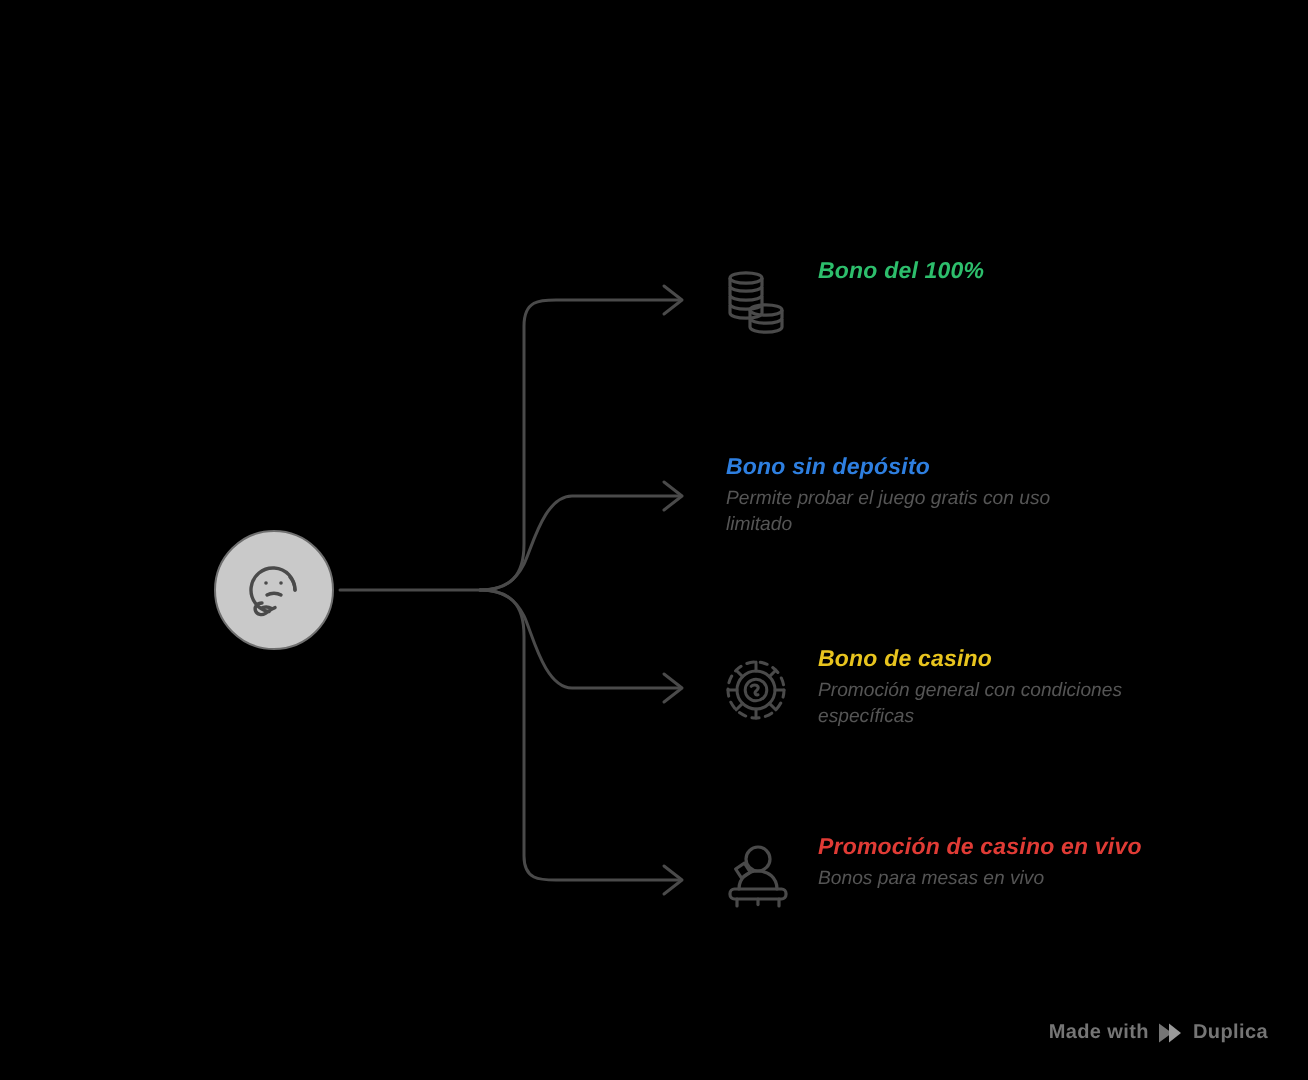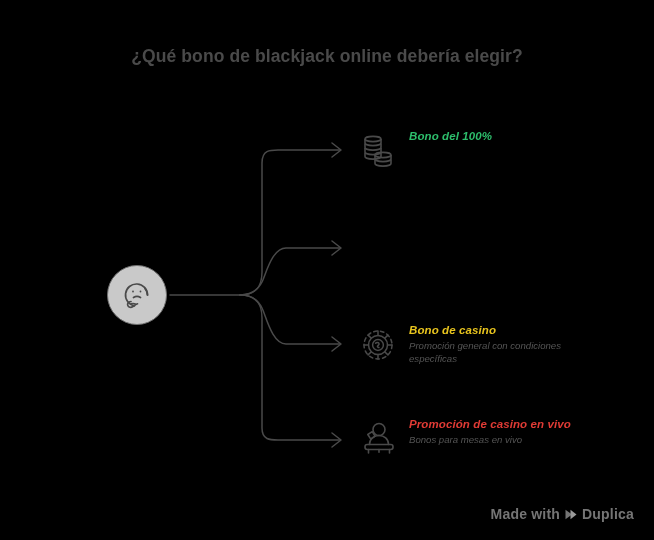--- a/index.html
+++ b/index.html
@@ -100,37 +100,36 @@
   }
 
   
   #footer {
     position: absolute;
     right: 20px;
     bottom: 18px;
     display: flex;
     align-items: center;
     gap: 4px;
-    font-size: 14px;
+    font-size: 10px;
     font-weight: bold;
     color: #757575;
     letter-spacing: 0.2px;
   }
   #footer .napkin-mark {
     display: inline-flex;
     align-items: center;
     margin: 0 1px;
   }
 </style>
 </head>
 <body>
 
 <div id="canvas">
 
-  <div id="title">¿Qué bono de blackjack online debería elegir?</div>
 
   <svg id="connectors" viewBox="0 0 654 540" width="654" height="540">
     <g fill="none" stroke="#4a4a4a" stroke-width="1.5" stroke-linecap="round" stroke-linejoin="round">
 
       <path d="M 170 295 L 240 295"></path>
 
       <path d="M 240 295 C 255 295, 262 288, 262 272 L 262 163 C 262 150, 270 150, 278 150 L 340 150"></path>
 
       <path d="M 240 295 C 252 295, 258 290, 262 282 C 266 274, 272 248, 286 248 L 340 248"></path>
 
@@ -174,20 +173,24 @@
           <path d="M 18 29.5 L 18 33.5 C 18 34.9 21.6 36.1 26 36.1 C 30.4 36.1 34 34.9 34 33.5 L 34 29.5"></path>
         </g>
       </svg>
     </div>
     <div class="branch-text">
       <div class="branch-heading" style="color:#2DBE6C">Bono del 100%</div>
     </div>
   </div>
 
   <div class="branch" style="top:225px">
+    <div class="branch-text">
+      <div class="branch-heading" style="color:#2E7FE0">Bono sin depósito</div>
+      <div class="branch-desc">Permite probar el juego gratis con uso limitado</div>
+    </div>
   </div>
 
   <div class="branch" style="top:415px">
     <div class="branch-icon">
       <svg width="42" height="42" viewBox="0 0 42 42">
         <g fill="none" stroke="#4a4a4a" stroke-width="1.6" stroke-linecap="round" stroke-linejoin="round">
           <circle cx="22" cy="11.5" r="6"></circle>
           <path d="M 12.5 26.5 C 12.5 20.8 16.8 17.5 22 17.5 C 27.2 17.5 31.5 20.8 31.5 26.5"></path>
           <rect x="8" y="26.5" width="28" height="5" rx="2.2"></rect>
           <path d="M 11.5 31.5 L 11.5 35"></path>

